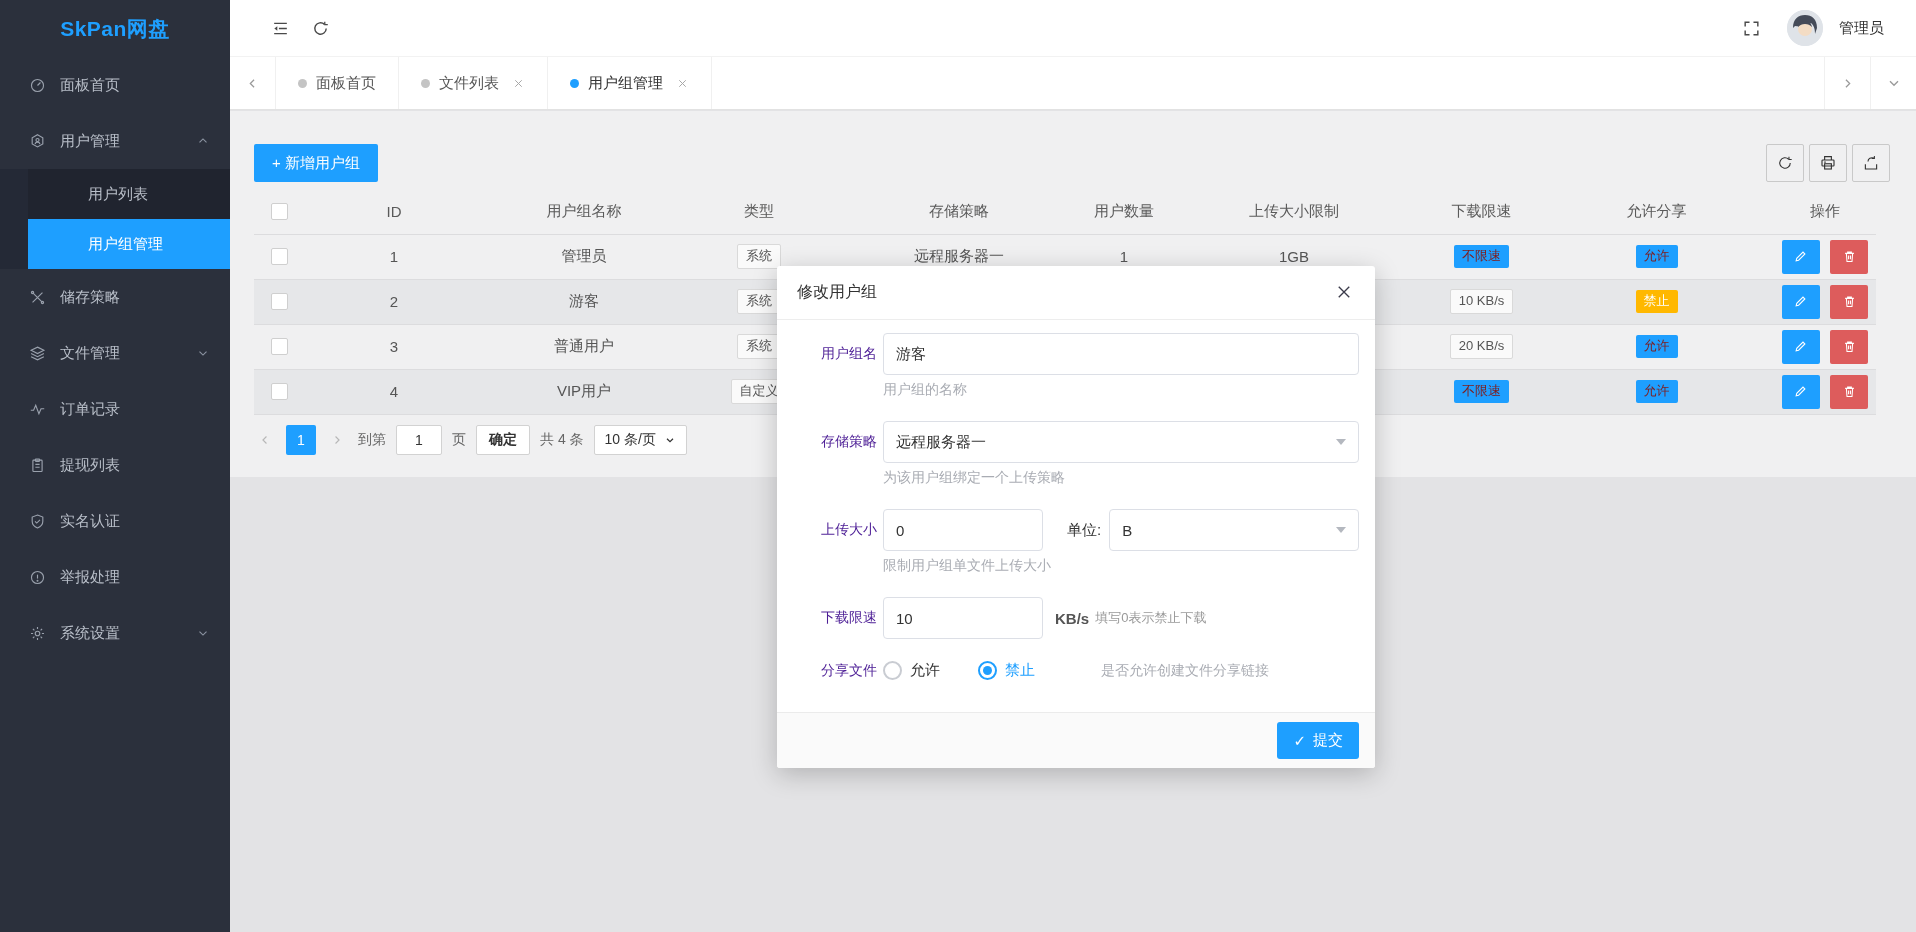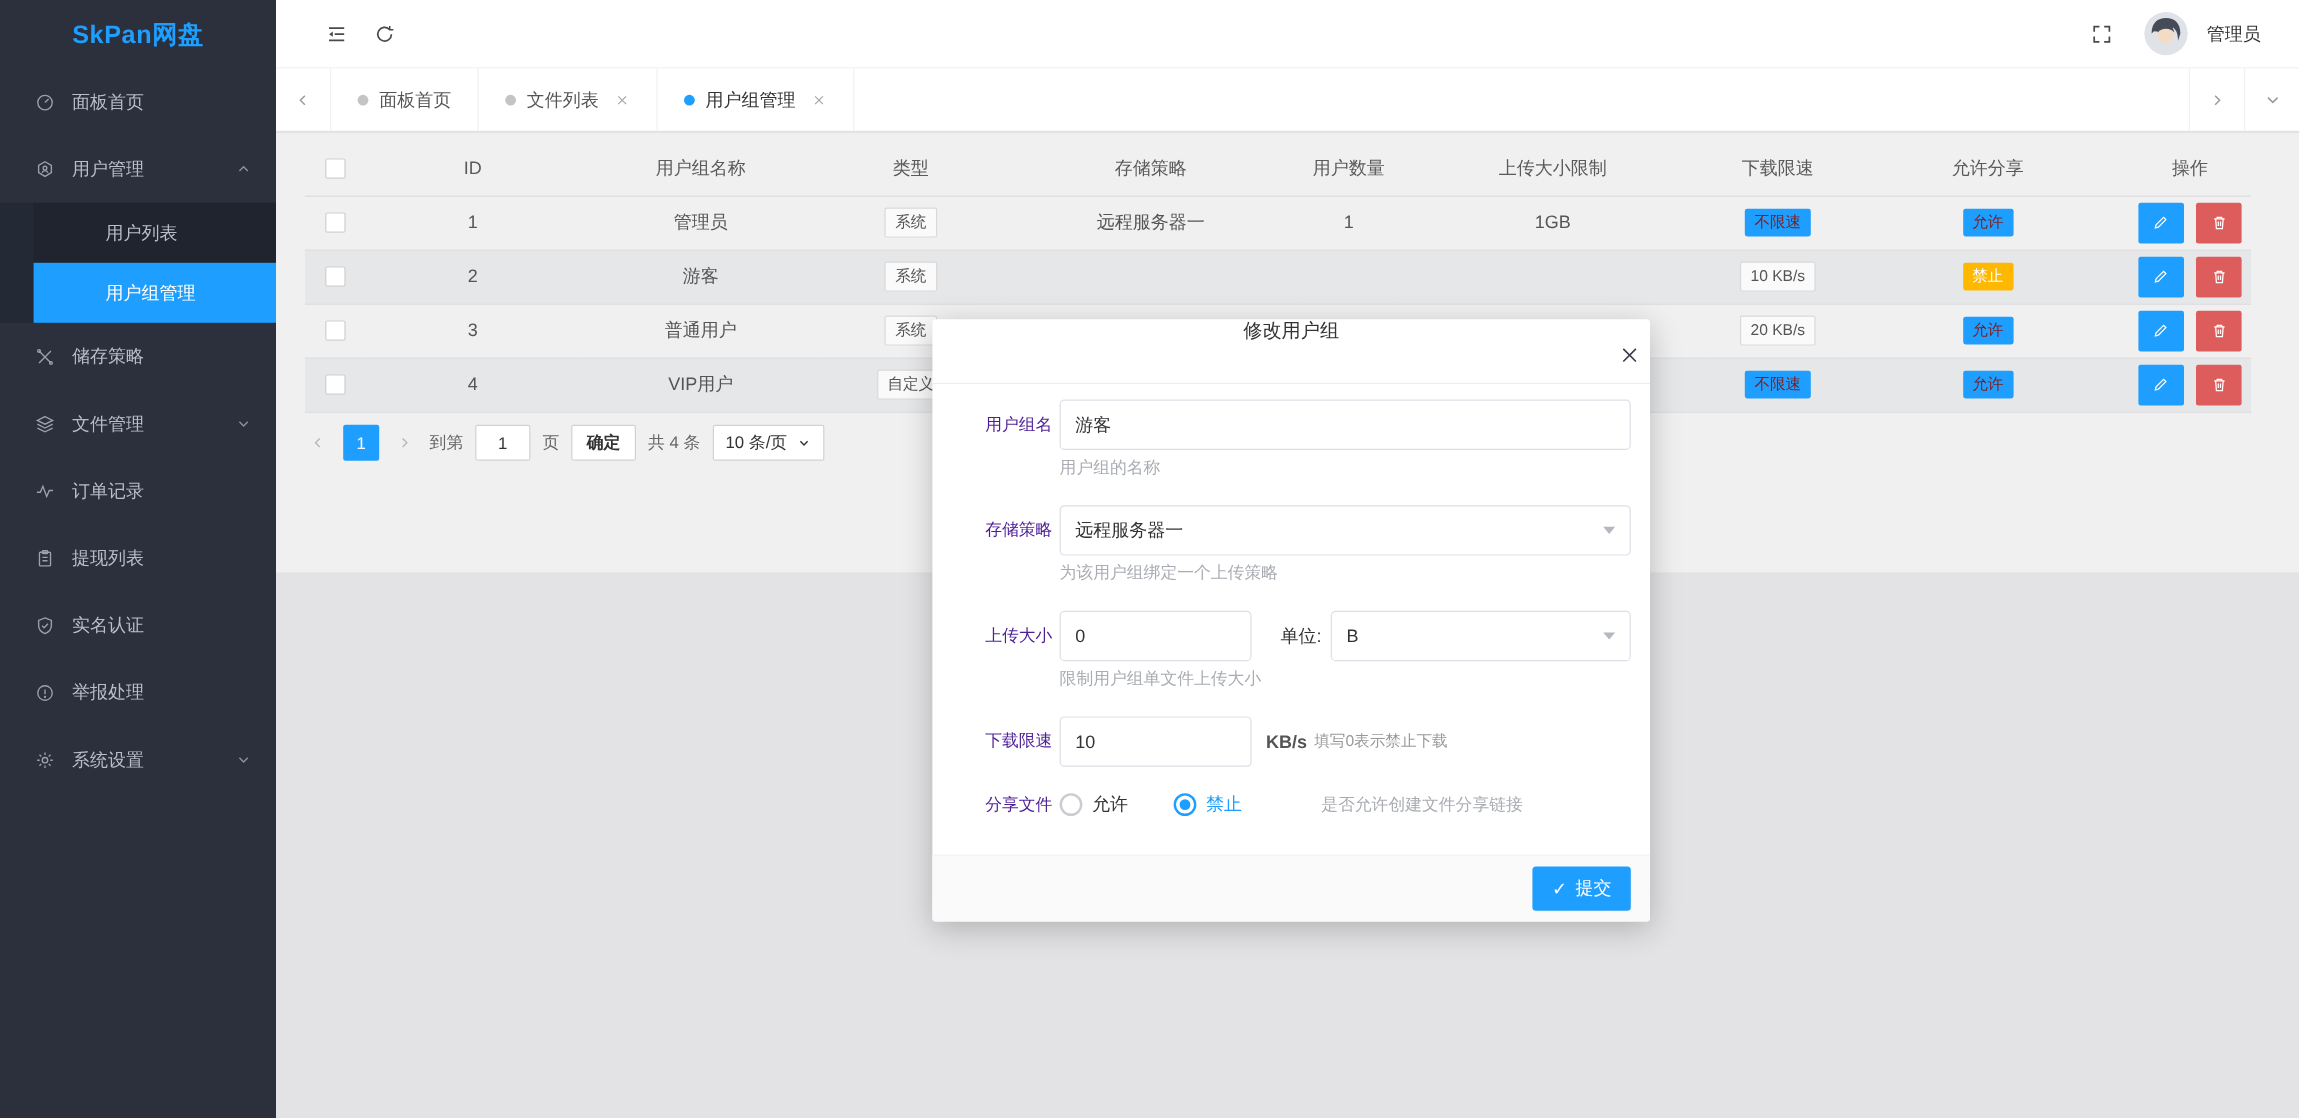--- a/index.html
+++ b/index.html
@@ -86,21 +86,21 @@
               font-size:14px; color:#333; background:#fff; font-family:inherit; }
   .pg-confirm { height:30px; padding:0 12px; background:#fff; border:1px solid #d2d2d2; border-radius:2px;
                 font-size:14px; color:#333; font-weight:bold; cursor:pointer; font-family:inherit; }
   .pg-size { height:30px; background:#fff; border:1px solid #d2d2d2; border-radius:2px; display:flex;
              align-items:center; padding:0 10px; gap:8px; cursor:pointer; color:#333; }
   .pg-size svg { width:12px; height:12px; stroke:#333; fill:none; stroke-width:2.4; }
 
   
   .modal { position:absolute; left:777px; top:266px; width:598px; height:502px; background:#fff;
            border-radius:3px; box-shadow:0 6px 26px rgba(0,0,0,.22); z-index:20; display:flex; flex-direction:column; }
-  .modal-head { height:54px; display:flex; align-items:center; padding:0 6px; border-bottom:1px solid #ededed;flex-direction:column; }
+  .modal-head { height:54px; display:flex; align-items:center; padding:0 20px; border-bottom:1px solid #ededed; }
   .modal-title { font-size:16px; color:#333; }
   .modal-close { margin-left:auto; width:20px; height:20px; cursor:pointer; display:flex; }
   .modal-close svg { width:18px; height:18px; stroke:#3a3a4a; stroke-width:1.8; }
   .modal-body { flex:1; padding:13px 16px 0 44px; }
   .frow { display:flex; align-items:center; }
   .fgroup { margin-bottom:22px; }
   .flabel { width:62px; font-size:14px; color:#4c1d95; flex-shrink:0; }
   .finput { height:42px; border:1px solid #dcdfe6; border-radius:4px; padding:0 12px; font-size:15px;
             color:#333; background:#fff; font-family:inherit; }
   .finput.full { flex:1; }
@@ -324,20 +324,46 @@
           </svg>
       </div>
       <div class="tab-menu">
         <svg viewBox="0 0 24 24">
             <path d="M6 9.5l6 6 6-6"></path>
           </svg>
       </div>
     </div>
 
     <div class="content-panel">
+      <div class="panel-toolbar">
+        <button class="btn-add">+ 新增用户组</button>
+        <div class="tool-icons">
+          <div class="tool-btn">
+            <svg viewBox="0 0 24 24">
+                <path d="M19 12a7 7 0 1 1-2.1-5"></path>
+                <path d="M17.3 3.8v3.6h3.6" stroke-width="1.4"></path>
+              </svg>
+          </div>
+          <div class="tool-btn">
+            <svg viewBox="0 0 24 24">
+                <path d="M7.5 8V3.5h9V8"></path>
+                <rect x="4" y="8" width="16" height="8" rx="1"></rect>
+                <rect x="7.5" y="13" width="9" height="7"></rect>
+                <path d="M7 10.8h2"></path>
+              </svg>
+          </div>
+          <div class="tool-btn">
+            <svg viewBox="0 0 24 24">
+                <path d="M4.5 13.5V20h15v-6.5"></path>
+                <path d="M8 10c0-4 4-6 8-4.5"></path>
+                <path d="M16.5 2.5v3.6h-3.6" stroke-width="1.4"></path>
+              </svg>
+          </div>
+        </div>
+      </div>
 
       <table class="grid">
         <colgroup>
           <col style="width:50px">
             <col style="width:180px">
             <col style="width:200px">
             <col style="width:150px">
           <col style="width:250px">
             <col style="width:80px">
             <col style="width:260px">

